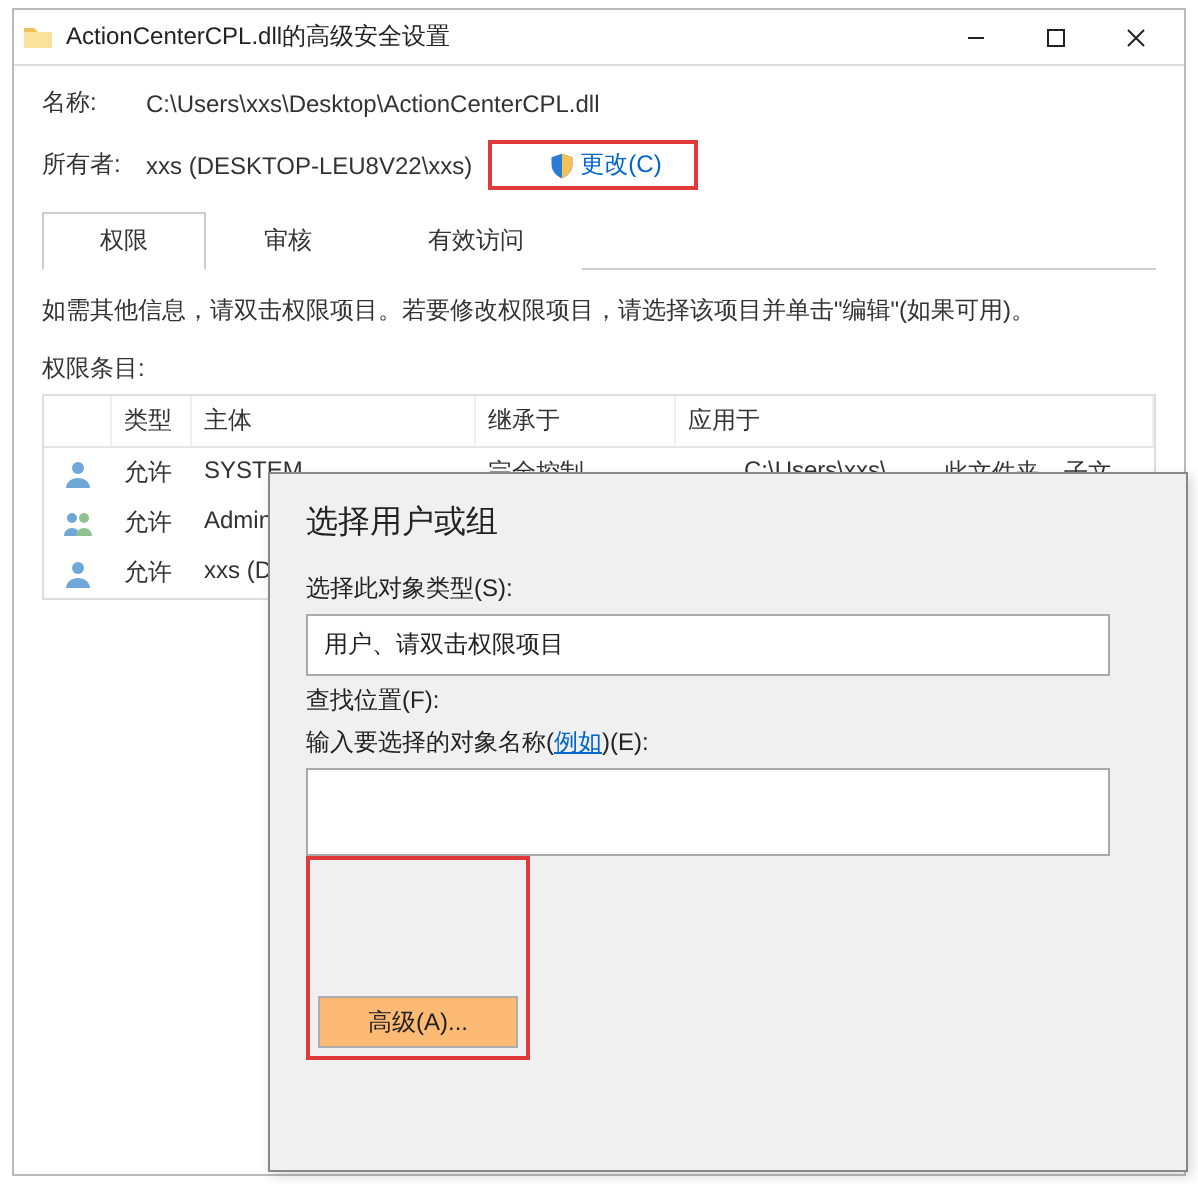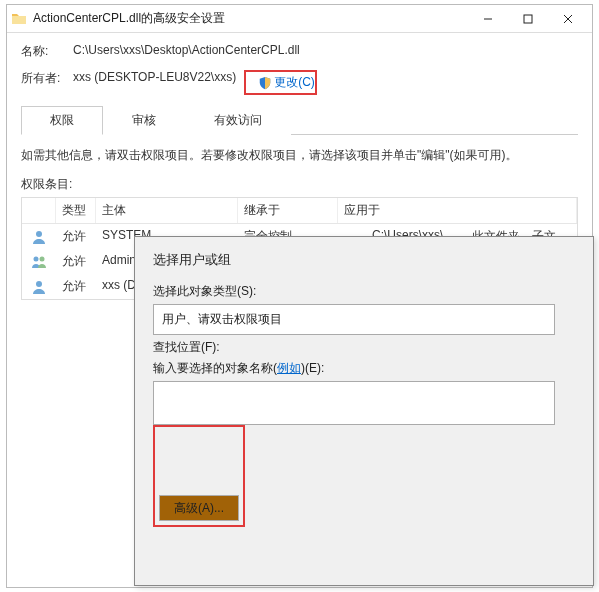--- a/index.html
+++ b/index.html
@@ -4,53 +4,53 @@
 <style>
 *{box-sizing:border-box;margin:0;padding:0;font-family:"Microsoft YaHei","Segoe UI",Tahoma,sans-serif;font-size:12px}
 body{background:#fff;width:599px;height:592px;position:relative;overflow:hidden}
 .window{position:absolute;left:6px;top:4px;width:587px;height:584px;border:1px solid #bbb;background:#fff}
 .title-bar{height:28px;display:flex;align-items:center;padding:0 4px;border-bottom:1px solid #ddd}
 .title-bar .folder-icon{width:16px;height:16px;margin-right:6px}
 .title-bar .title-text{flex:1;color:#222}
 .window-controls{display:flex;gap:0}
 .window-controls div{width:40px;height:24px;display:flex;align-items:center;justify-content:center;color:#333}
 .content{padding:10px 14px}
-.row{display:flex;align-items:flex-start;margin-bottom:10px}
+.row{display:flex;align-items:center;margin-bottom:10px}
 .label{width:52px;color:#333}
 .value{color:#333}
 .shield{width:14px;height:14px;margin-left:12px;margin-right:2px}
 .link{color:#0066cc;cursor:pointer}
-.owner-box{border:2px solid #e03a3a;padding:2px 0;display:inline-flex;align-items:center;margin-left:8px}
+.owner-box{border:2px solid #e03a3a;padding:2px 16px;display:inline-flex;align-items:center;margin-left:8px}
 .tabs{display:flex;border-bottom:1px solid #ccc;margin-top:6px}
 .tab{padding:5px 28px;border:1px solid transparent;border-bottom:none;color:#333;cursor:pointer;position:relative;top:1px;background:#fff}
 .tab.active{border-color:#ccc;border-bottom:1px solid #fff}
 .help-text{margin-top:12px;color:#333}
 .entries-label{margin-top:12px;color:#333}
 .perm-table{width:100%;margin-top:4px;border:1px solid #ddd}
 .perm-head{display:flex;background:#fff;border-bottom:1px solid #e6e6e6}
 .perm-head div{padding:4px 6px;color:#333;border-right:1px solid #eee}
 .perm-body .perm-row{display:flex;padding:2px 0}
 .perm-body .perm-row div{padding:2px 6px;color:#333;white-space:nowrap;overflow:hidden;text-overflow:ellipsis}
 .c-icon{width:34px;flex:0 0 34px;display:flex;align-items:center;justify-content:center}
 .c-type{width:40px;flex:0 0 40px}
 .c-principal{width:142px;flex:0 0 142px}
 .c-access{width:128px;flex:0 0 128px}
 .c-inherit{width:100px;flex:0 0 100px}
 .c-applies{flex:1}
 .user-icon{width:16px;height:16px}
 
 .dialog{position:absolute;left:134px;top:236px;width:460px;height:350px;border:1px solid #888;background:#f0f0f0;box-shadow:2px 2px 6px rgba(0,0,0,.15)}
 .dialog-inner{padding:14px 18px}
-.dlg-title{font-size:13px;color:#222;margin-bottom:14px}
+.dlg-title{font-size:16px;color:#222;margin-bottom:14px}
 .dlg-label{color:#222;margin-top:4px;margin-bottom:4px}
 .dlg-box{background:#fff;border:1px solid #aaa;padding:6px 8px;color:#222;width:402px}
 .dlg-field{display:inline-block}
 .dlg-example{color:#0066cc;text-decoration:underline;cursor:pointer}
 .dlg-textarea{background:#fff;border:1px solid #aaa;width:402px;height:44px;margin-top:4px}
-.adv-btn{margin-top:64px;width:80px;height:26px;border:1px solid #adadad;background:#a16207;color:#222;cursor:pointer;display:flex;align-items:center;justify-content:center}
+.adv-btn{margin-top:64px;width:100px;height:26px;border:1px solid #adadad;background:#fdba74;color:#222;cursor:pointer;display:flex;align-items:center;justify-content:center}
 .adv-wrap{border:2px solid #e03a3a;display:inline-block;padding:4px}
 </style>
 </head>
 <body>
 
 <div class="window">
   <div class="title-bar">
     <svg class="folder-icon" viewBox="0 0 16 16">
         <path fill="#f3c157" d="M1 3h5l2 2h7v8H1z"></path>
         <path fill="#f9e29c" d="M1 5h14v8H1z"></path>

